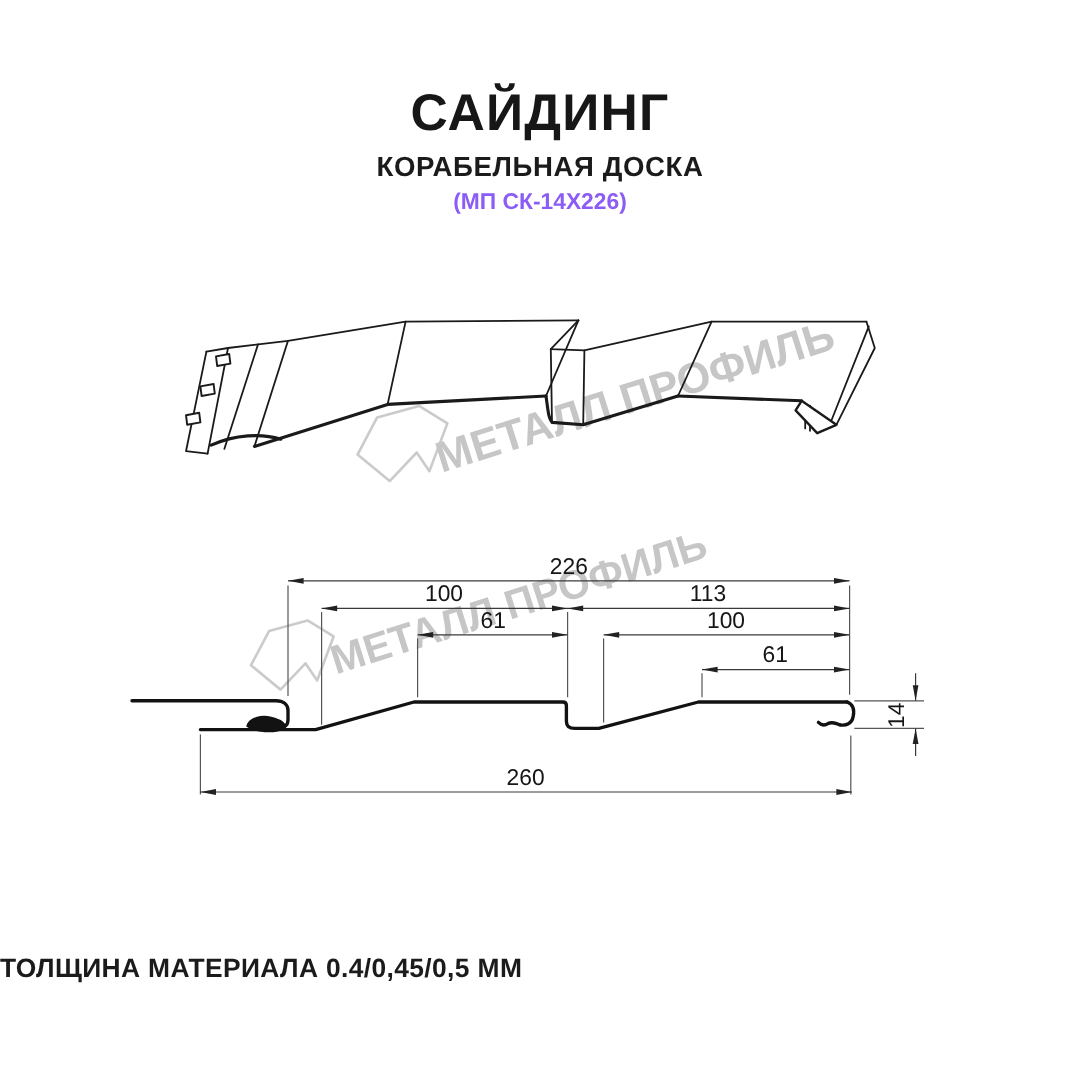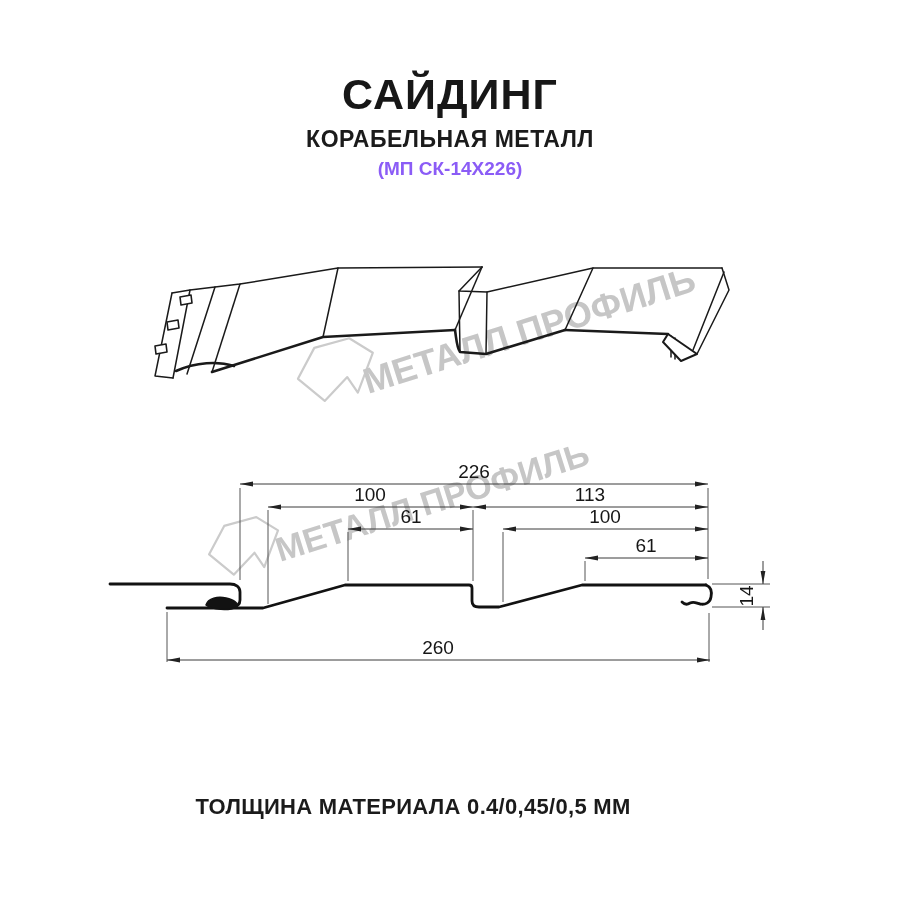--- a/index.html
+++ b/index.html
@@ -4,34 +4,34 @@
 <style>
   html,body{margin:0;padding:0;background:#fff;}
   .canvas{
     position:relative;width:900px;height:900px;background:#ffffff;overflow:hidden;
     font-family:"Liberation Sans", sans-serif;color:#1a1a1a;
   }
   .title-block{position:absolute;left:0;top:72px;width:900px;text-align:center;}
   .title-main{font-size:43px;font-weight:800;letter-spacing:1px;line-height:1.05;color:#171717;}
   .title-sub{font-size:23px;font-weight:600;letter-spacing:0.5px;margin-top:9px;color:#1b1b1b;}
   .title-code{font-size:19px;font-weight:600;margin-top:5px;color:#8b5cf6;}
-  .footer-note{position:absolute;left:0;top:794px;width:826px;text-align:center;
+  .footer-note{position:absolute;left:0;top:794px;width:826px;
     font-size:22px;font-weight:600;letter-spacing:0.3px;color:#1b1b1b;}
   svg{position:absolute;left:0;top:0;}
   .wm-text{font-weight:700;fill:#c6c6c6;}
   .dim-label{font-size:19px;fill:#161616;}
 </style>
 </head>
 <body>
 
 <div class="canvas">
 
   <div class="title-block">
     <div class="title-main">САЙДИНГ</div>
-    <div class="title-sub">КОРАБЕЛЬНАЯ МЕТАЛЛ</div>
+    <div class="title-sub">КОРАБЕЛЬНАЯ ДОСКА</div>
     <div class="title-code">(МП СК-14Х226)</div>
   </div>
 
   <svg width="900" height="900" viewBox="0 0 900 900">
 
     <g>
 
       <g fill="#ffffff" stroke="none">
         <path d="M172,293 L190,290 L173,378 L155,376 Z"></path>
         <path d="M190,290 L240,284 L212,372 L173,378 Z"></path>

